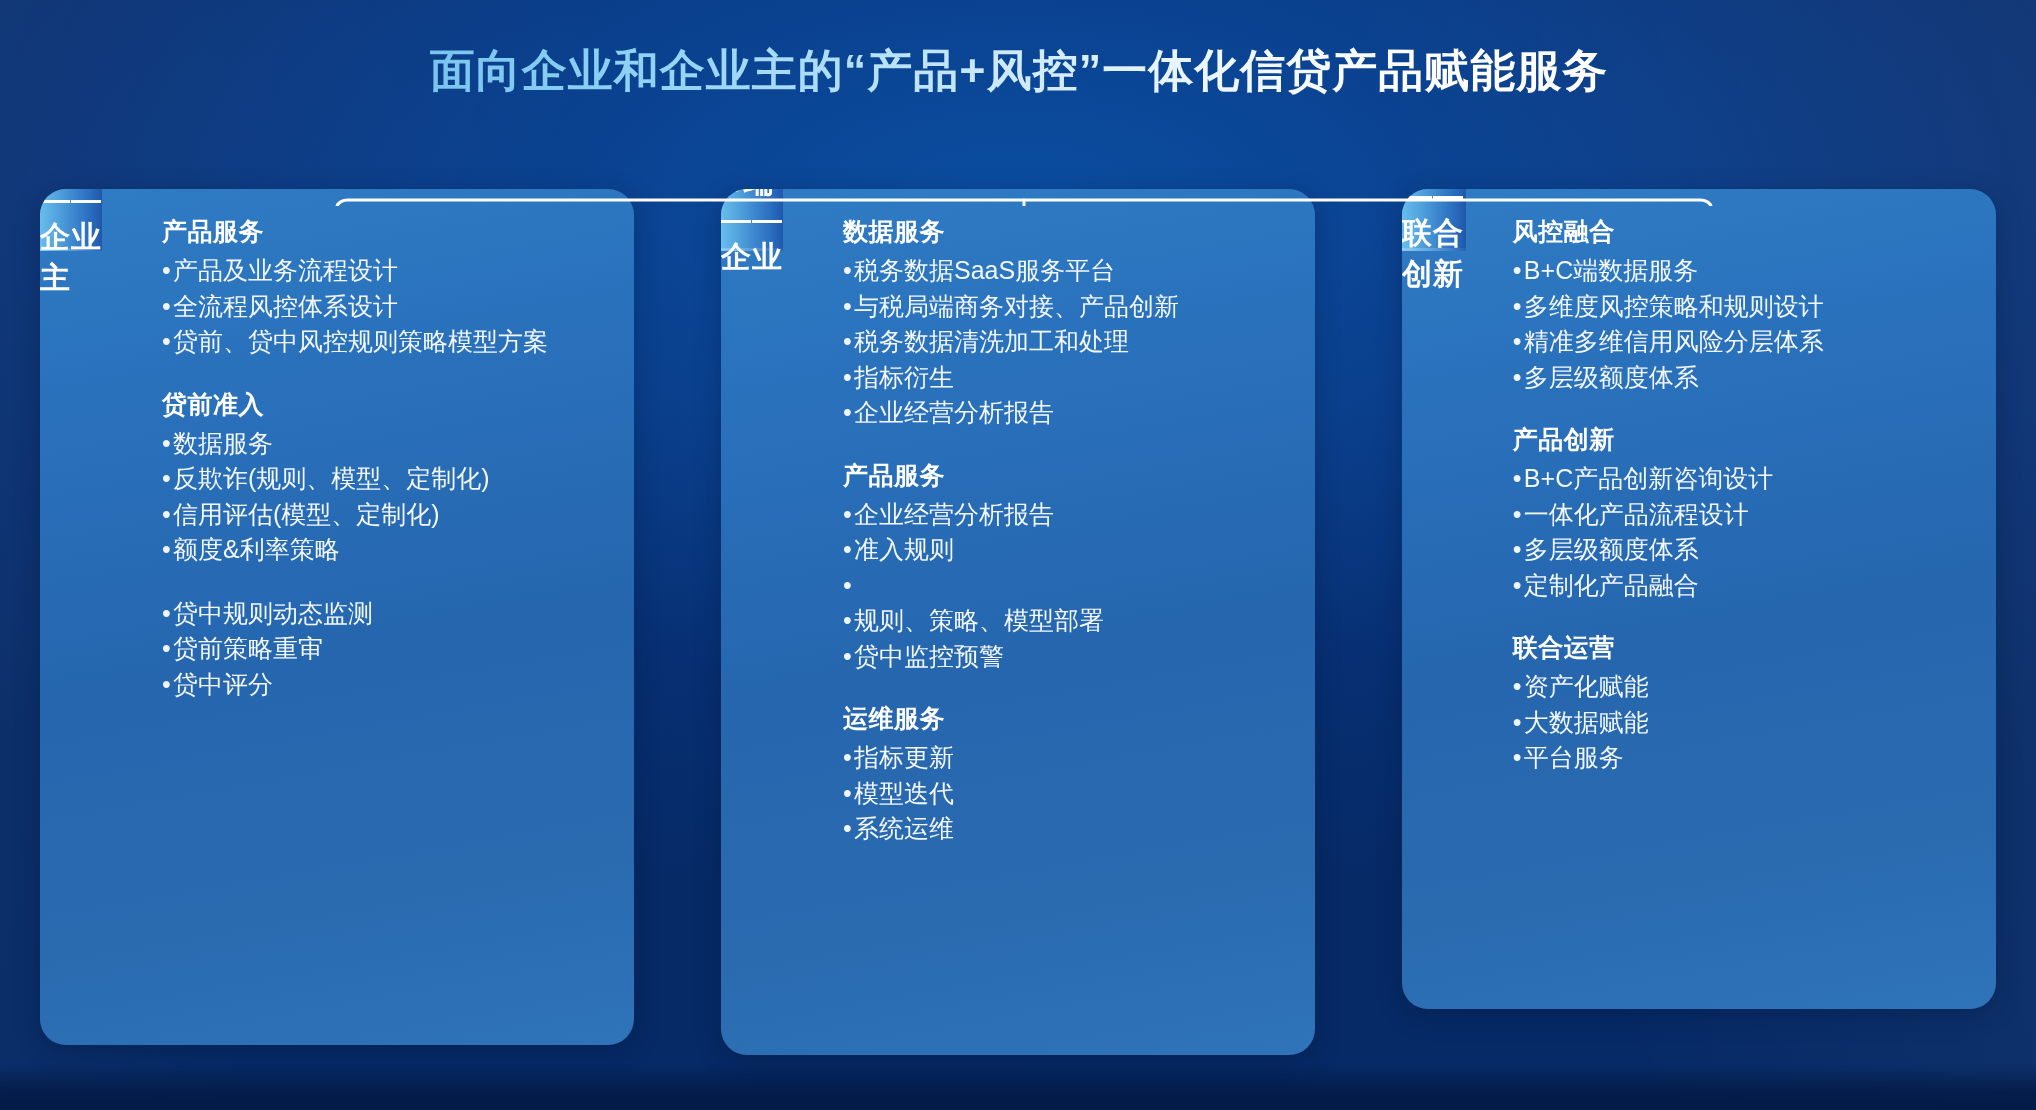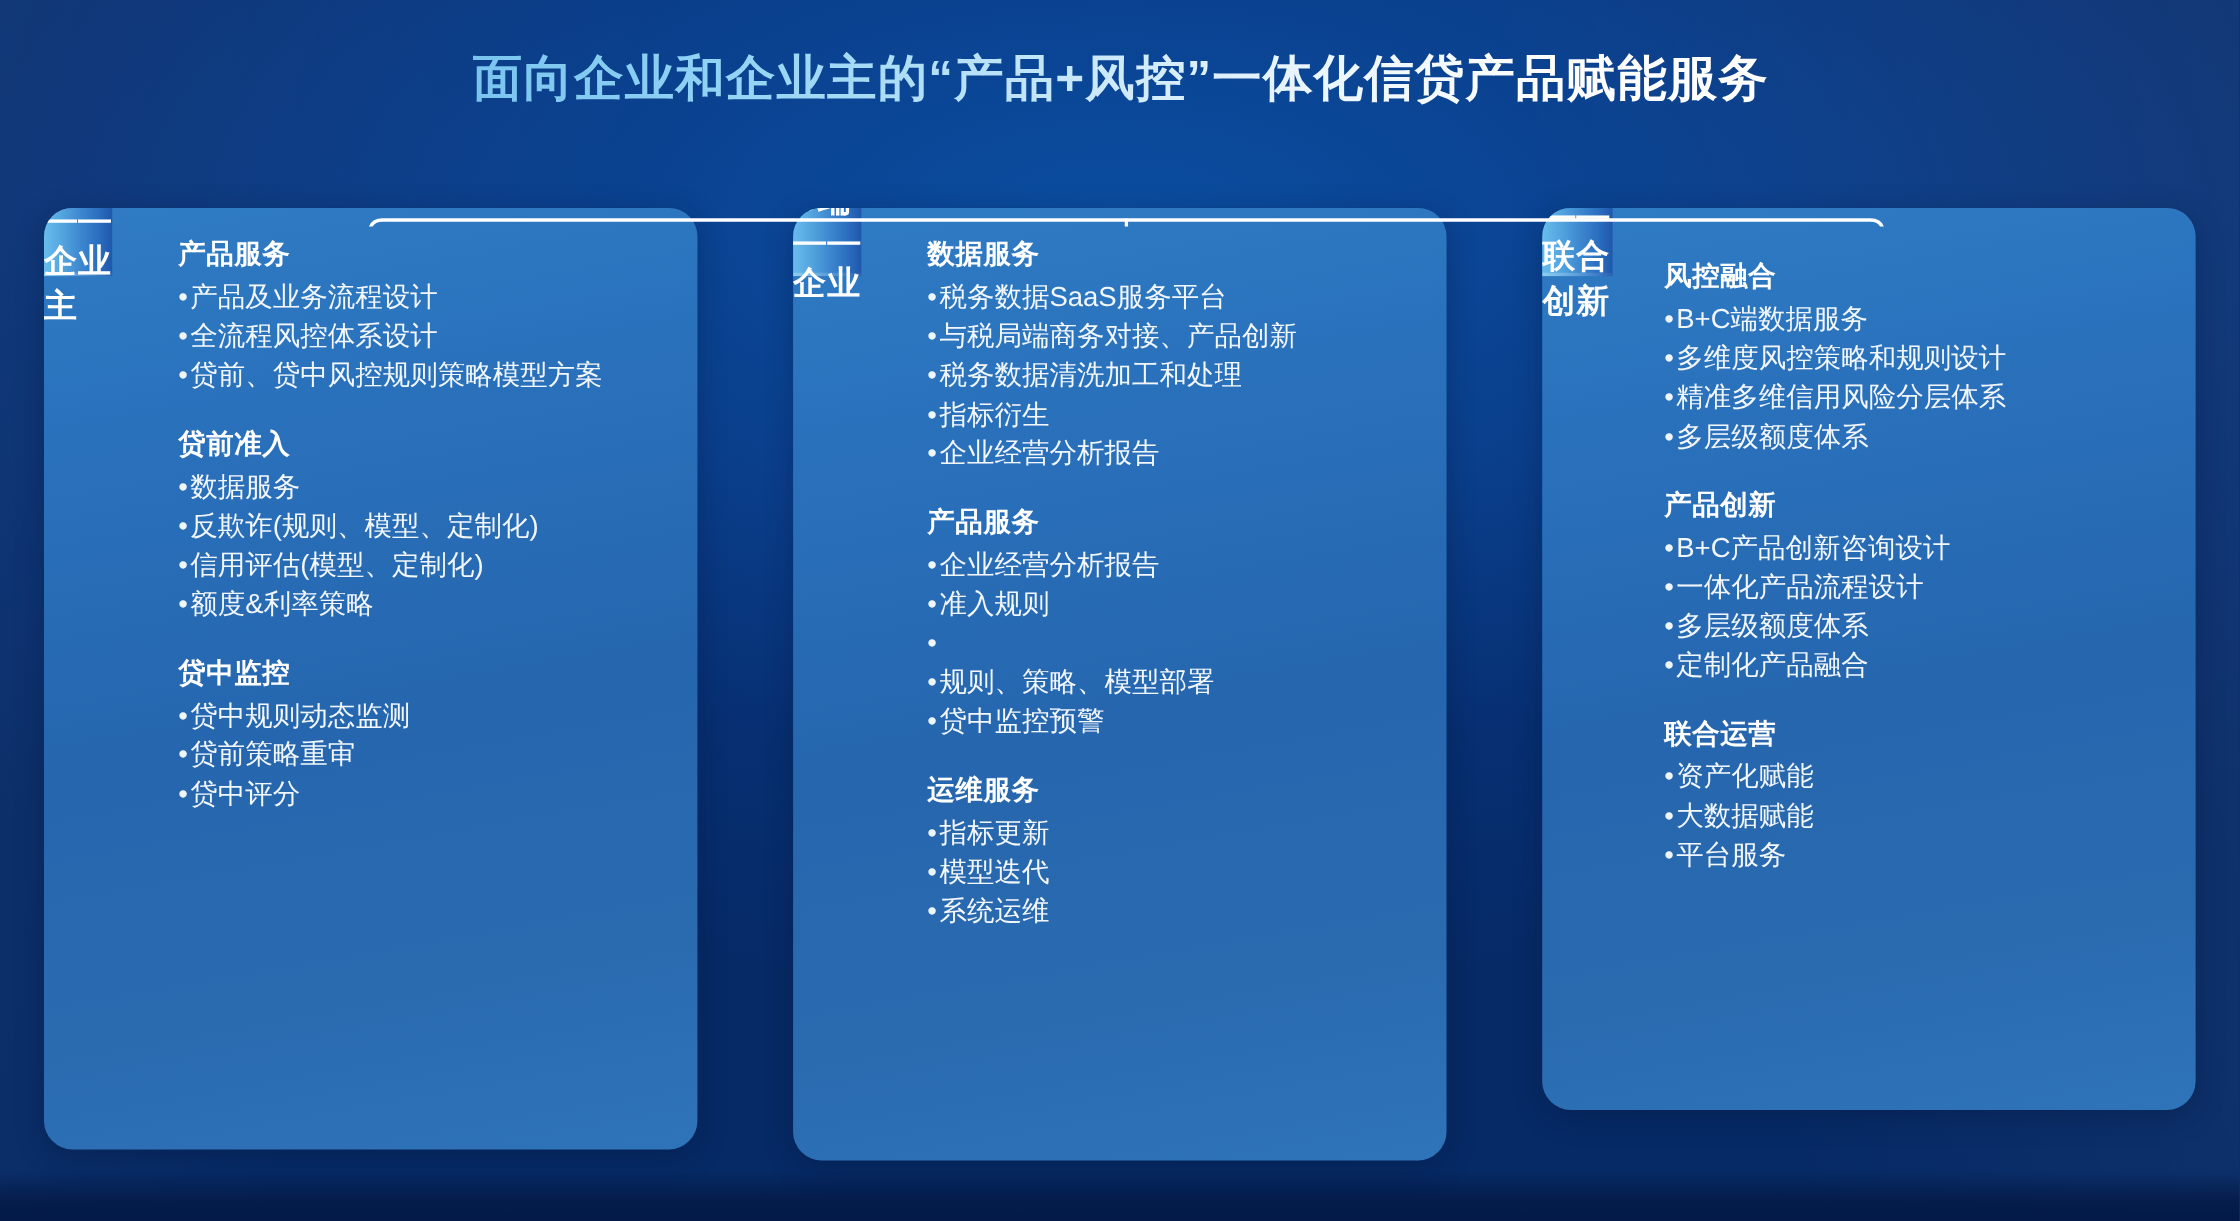--- a/index.html
+++ b/index.html
@@ -118,21 +118,21 @@
     position: absolute;
     left: 0; right: 0; bottom: 0;
     height: 3px;
     background: linear-gradient(90deg, rgba(255,255,255,0.25), rgba(255,255,255,0.05));
   }
   .card-body {
     flex: 1 1 auto;
     padding: 26px 0 0 60px;
     box-sizing: border-box;
   }
-  .card-right .card-body { padding-left: 47px; margin-top: 20px; }
+  .card-right .card-body { padding-left: 47px; }
 
   .section { margin-bottom: 28px; }
   .section:last-child { margin-bottom: 0; }
   .section-title {
     color: #ffffff;
     font-size: 25px;
     font-weight: bold;
     line-height: 1.28;
     margin-bottom: 6px;
     letter-spacing: 0.5px;
@@ -226,21 +226,20 @@
                 <span class="dot">•</span>
                 <span>信用评估(模型、定制化)</span>
               </li>
             <li>
                 <span class="dot">•</span>
                 <span>额度&amp;利率策略</span>
               </li>
           </ul>
         </div>
         <div class="section">
-          <div class="section-title">贷中监控</div>
           <ul class="bullets">
             <li>
                 <span class="dot">•</span>
                 <span>贷中规则动态监测</span>
               </li>
             <li>
                 <span class="dot">•</span>
                 <span>贷前策略重审</span>
               </li>
             <li>

